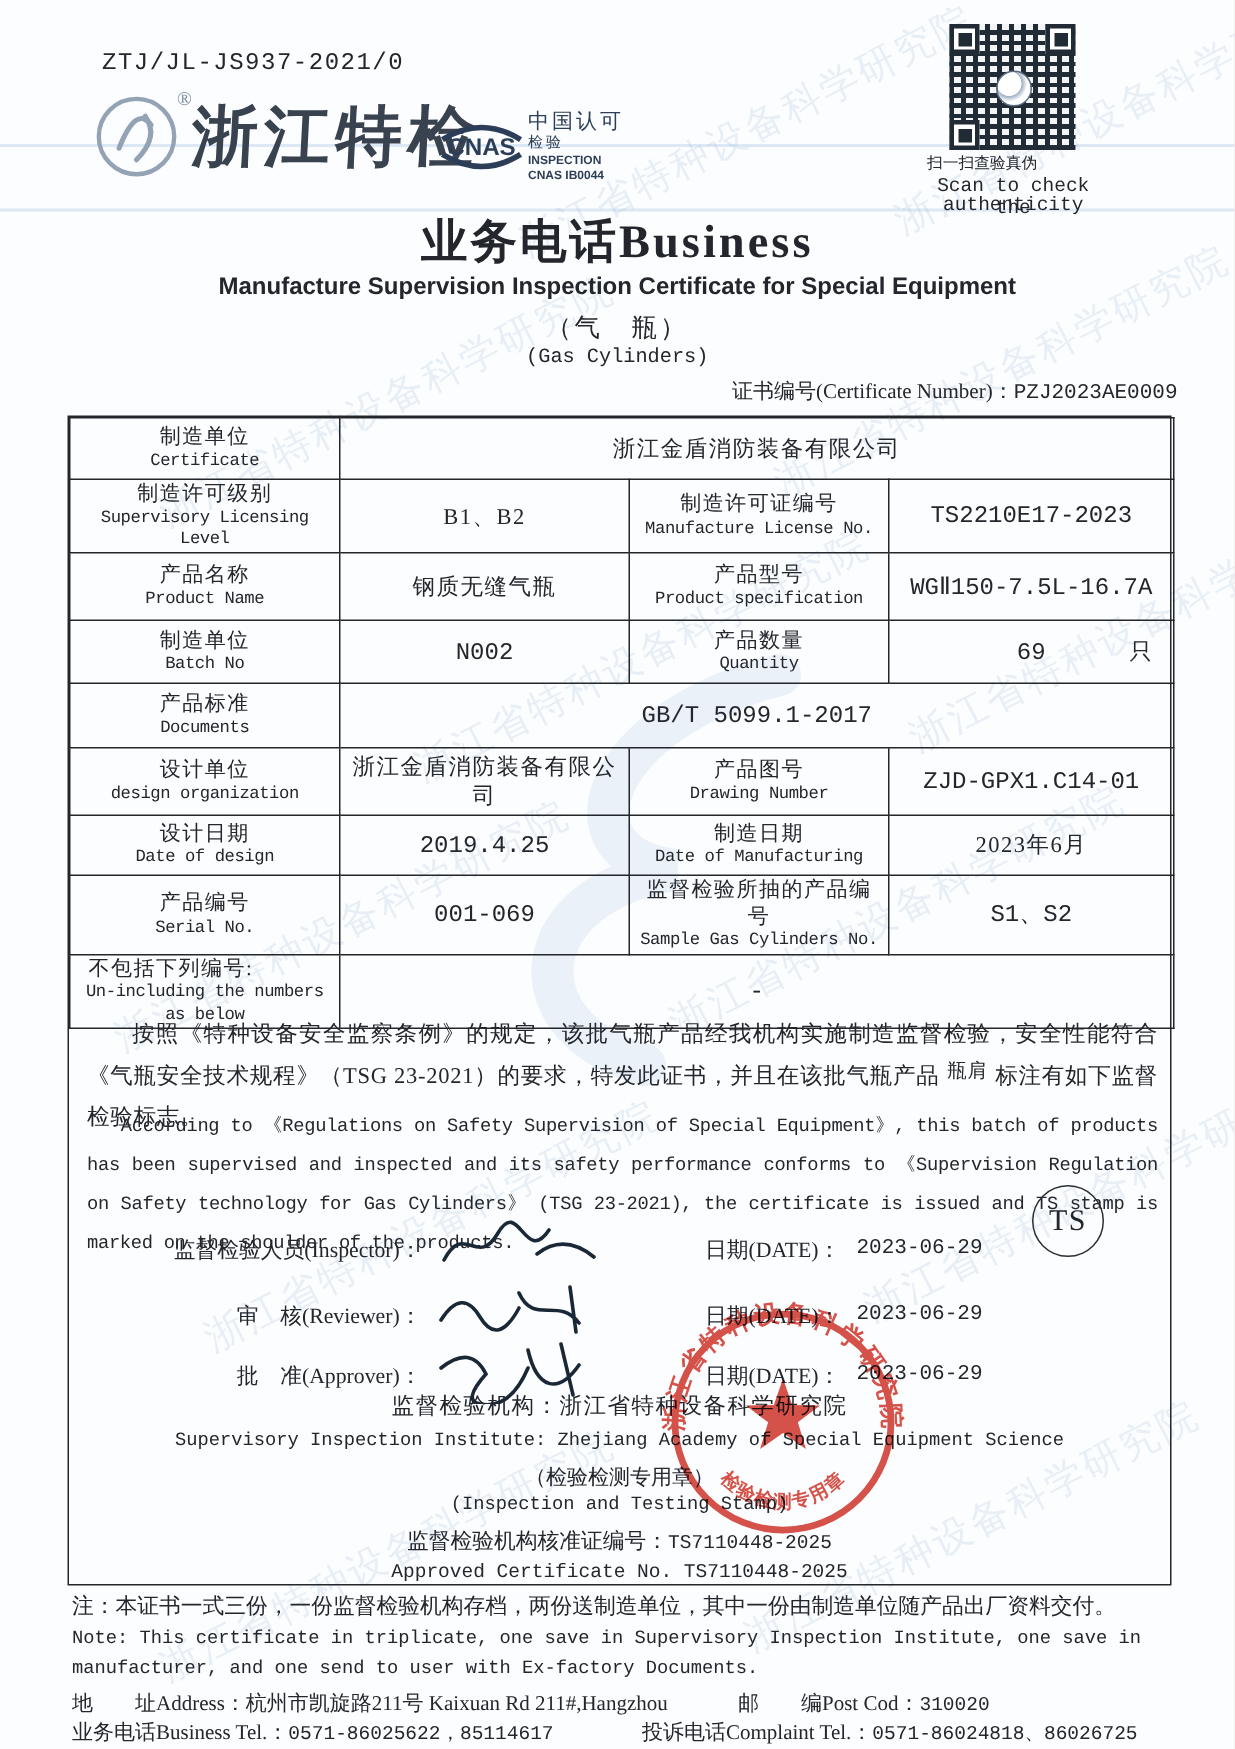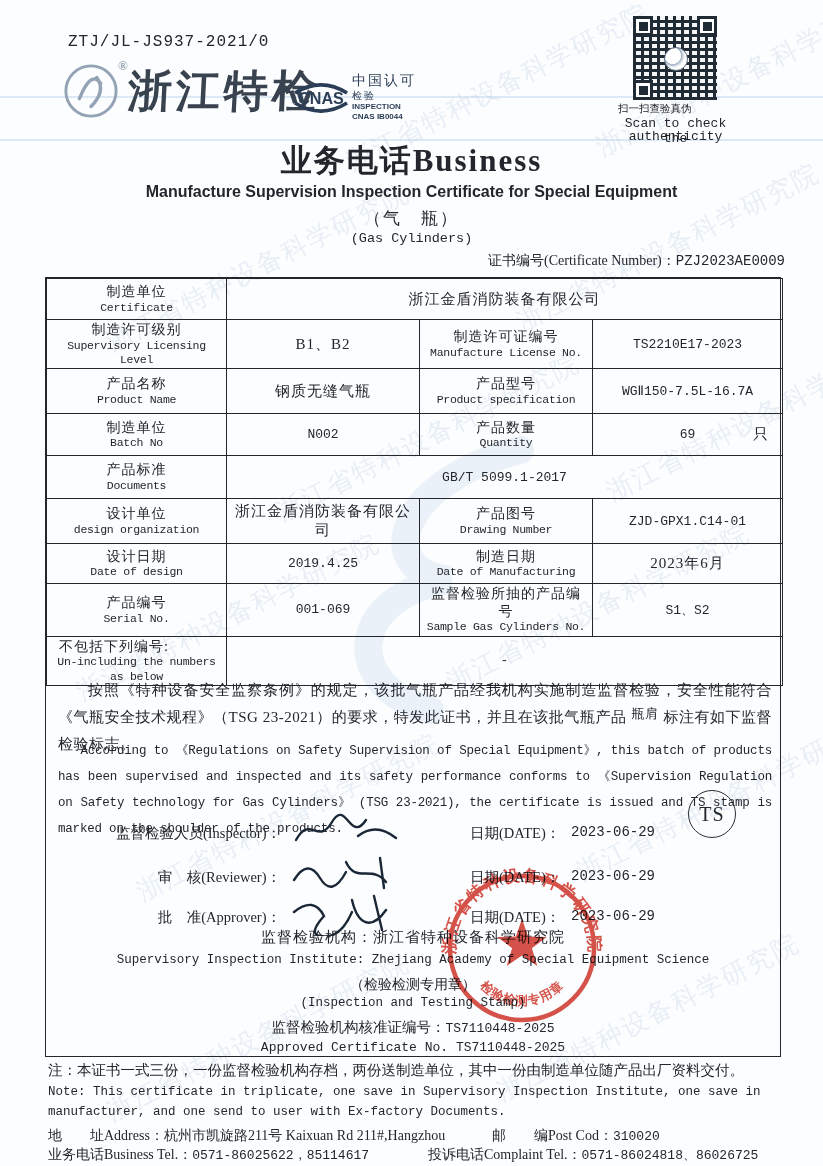--- a/index.html
+++ b/index.html
@@ -43,21 +43,21 @@
   .sub-cn{top:207px;font-size:17px;letter-spacing:2px;z-index:2;}
   .sub-en{top:231px;font-size:13.5px;z-index:2;}
   .certno{right:38px;top:252px;font-size:14px;z-index:2;}
   
   .main-box{left:45px;top:277px;width:736px;height:780px;border:1.6px solid #23272c;z-index:1;box-sizing:border-box;}
   table.info{border-collapse:collapse;width:100%;table-layout:fixed;}
   table.info td{border:1.4px solid #23272c;text-align:center;vertical-align:middle;padding:1px 4px;overflow:hidden;}
   .lbl .cn{font-size:14px;letter-spacing:1px;line-height:1.25;}
   .lbl .en{font-family:"Liberation Mono","DejaVu Sans Mono",monospace;font-size:11.5px;line-height:1.25;letter-spacing:-.3px;}
   .vcn{font-size:15px;letter-spacing:1px;}
-  .vlat{font-family:"Liberation Mono","DejaVu Sans Mono",monospace;font-size:13px;white-space:nowrap;}
+  .vlat{font-family:"Liberation Mono","DejaVu Sans Mono",monospace;font-size:16px;white-space:nowrap;}
   .qtycell{display:flex;align-items:center;justify-content:center;position:relative;}
   .qtycell .unit{position:absolute;right:10px;font-size:15px;}
   
   .para-cn{left:12px;right:8px;top:399px;font-size:15px;line-height:27px;text-align:justify;text-indent:2em;letter-spacing:.5px;}
   .fill-in{position:relative;top:-4px;font-size:13px;padding:0 5px;}
   .para-en{left:12px;right:8px;top:460px;font-size:12.5px;line-height:26px;text-align:justify;text-indent:3ch;letter-spacing:-.2px;}
   
   .ts-circle{left:688px;top:790px;width:46px;height:46px;border:1.7px solid #2a2f36;border-radius:50%;
              display:flex;align-items:center;justify-content:center;font-size:20px;letter-spacing:1px;z-index:2;}
   

